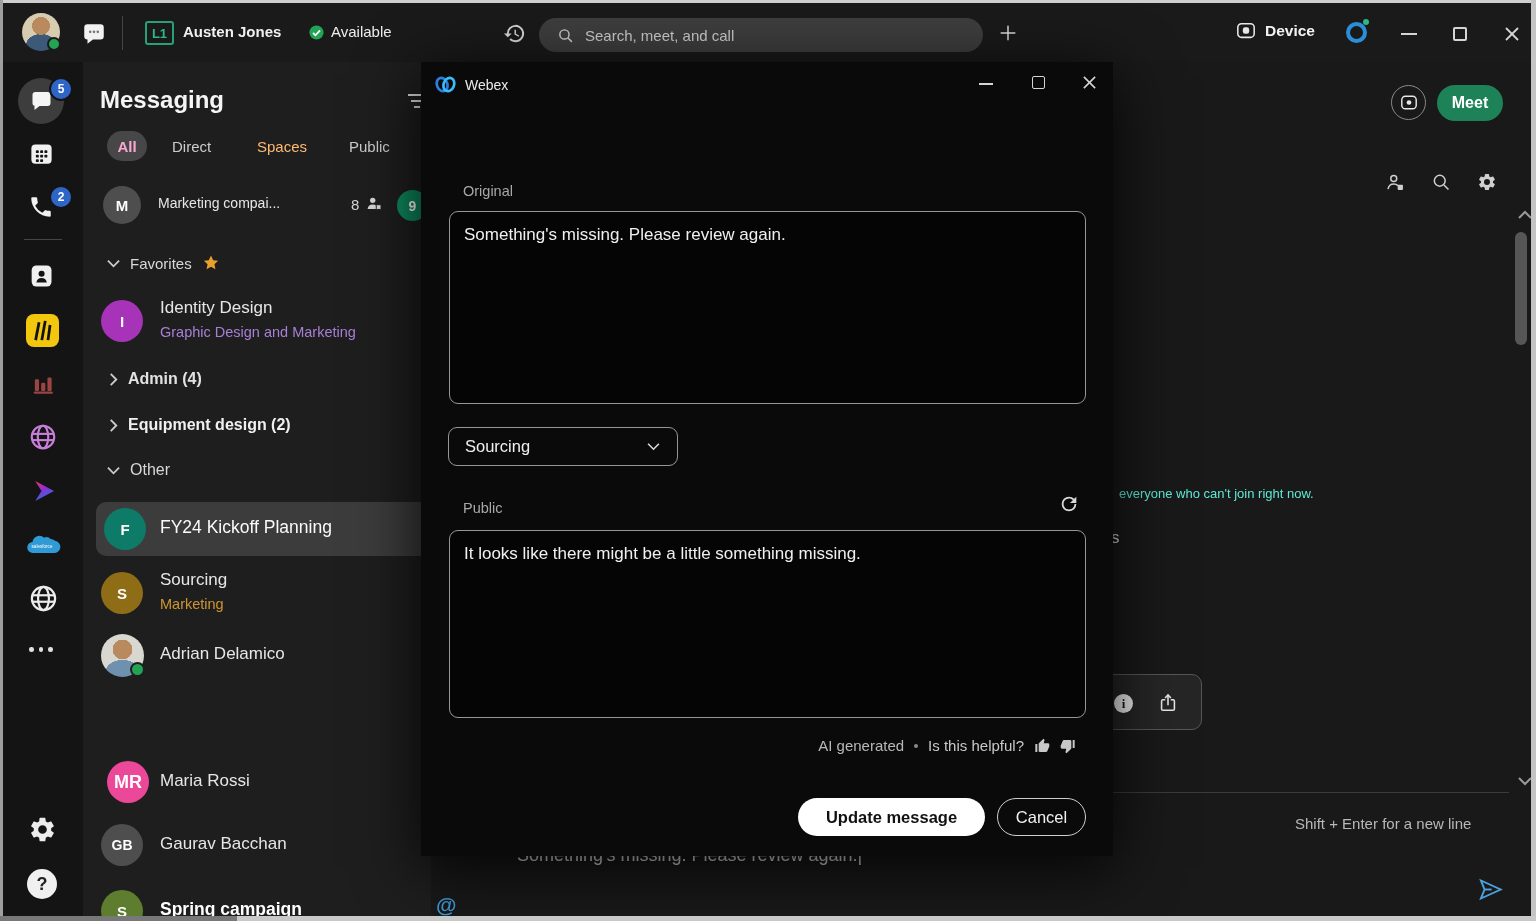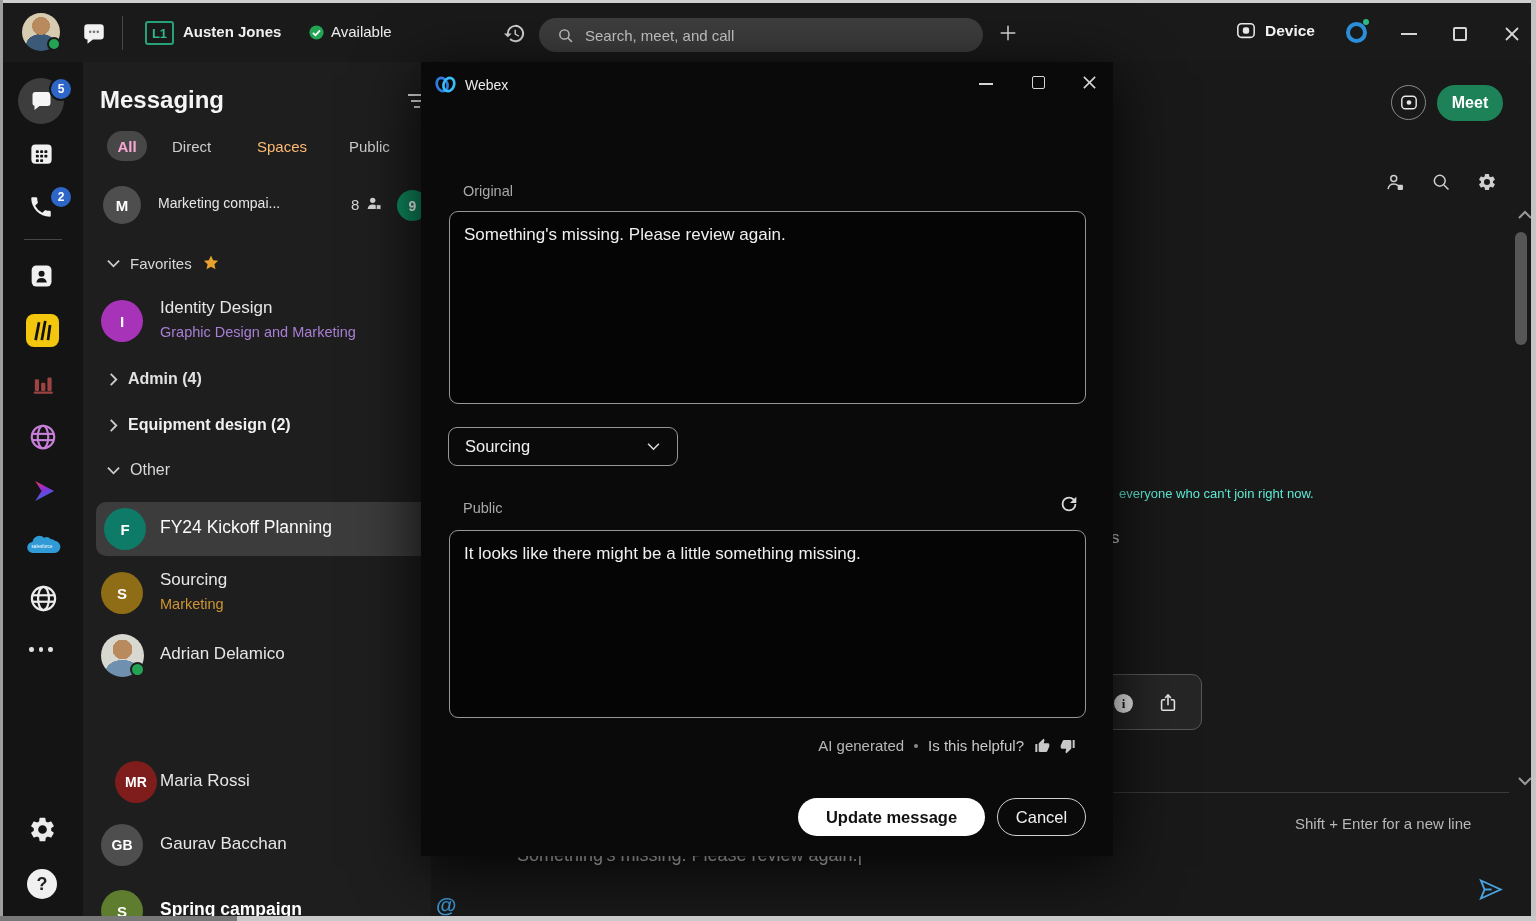--- a/index.html
+++ b/index.html
@@ -282,21 +282,21 @@
   </div>
 
   <div class="abs" style="left:0;top:570px;width:348px;height:52px;">
     <div class="abs photo" style="left:18px;top:2px;width:43px;height:43px;background:radial-gradient(circle 10px at 50% 36%, #b98a5e 98%, transparent), radial-gradient(ellipse 17px 12px at 50% 88%, #7090b0 98%, transparent), #d8d8d0;"></div>
     <div class="abs" style="left:47px;top:30px;width:15px;height:15px;border-radius:50%;background:#23a455;border:2px solid #1e1e1e;"></div>
     <div class="abs rowtitle" style="left:77px;top:12px;font-size:17px;">Adrian Delamico</div>
   </div>
 
 
   <div class="abs" style="left:0;top:697px;width:348px;height:52px;">
-    <div class="avatar abs" style="left:32px;top:2px;width:42px;height:42px;background:#7f1d1d;font-size:14px;">
+    <div class="avatar abs" style="left:24px;top:2px;width:42px;height:42px;background:#ec4899;font-size:18px;">
         <span>MR</span>
       </div>
     <div class="abs rowtitle" style="left:77px;top:12px;font-size:17px;">Maria Rossi</div>
   </div>
 
   <div class="abs" style="left:0;top:760px;width:348px;height:52px;">
     <div class="avatar abs" style="left:18px;top:2px;width:42px;height:42px;background:#4e4e4e;font-size:14px;">
         <span>GB</span>
       </div>
     <div class="abs rowtitle" style="left:77px;top:12px;font-size:17px;">Gaurav Bacchan</div>

